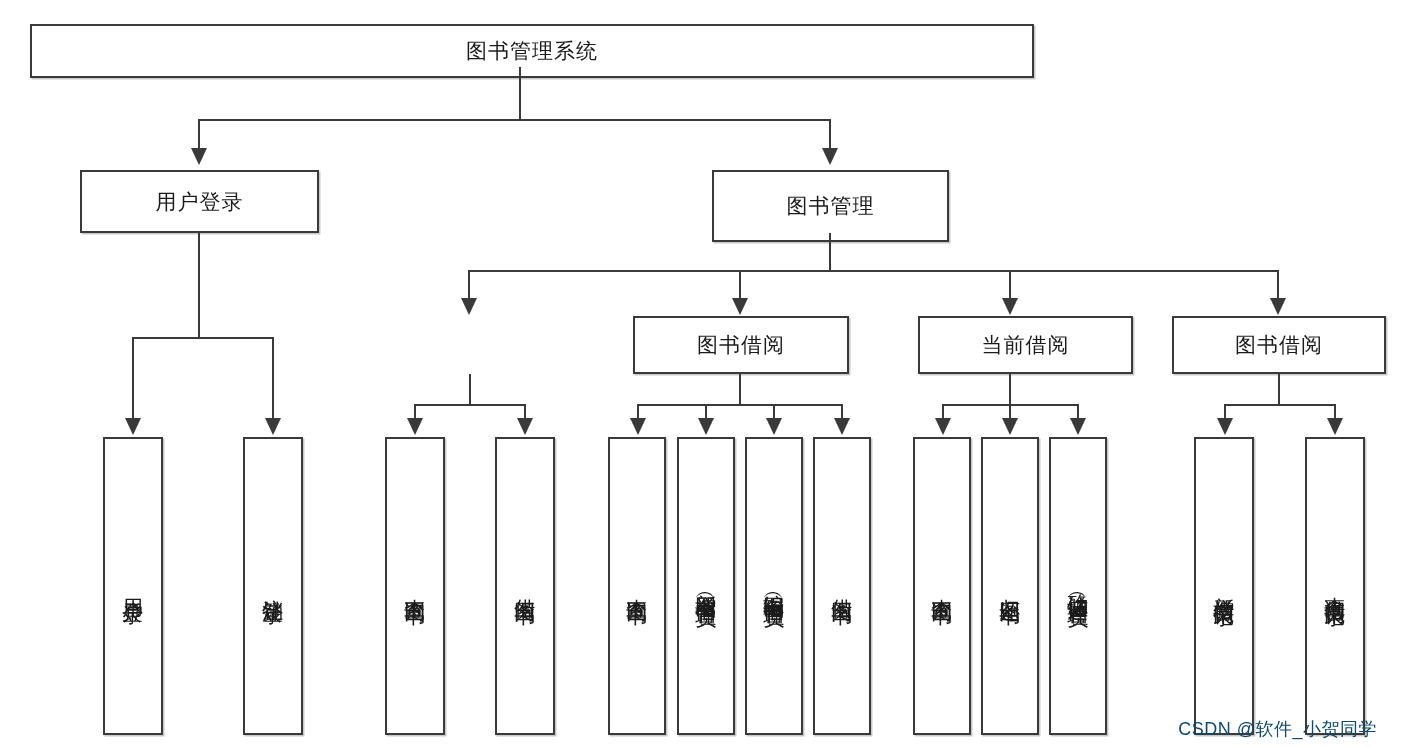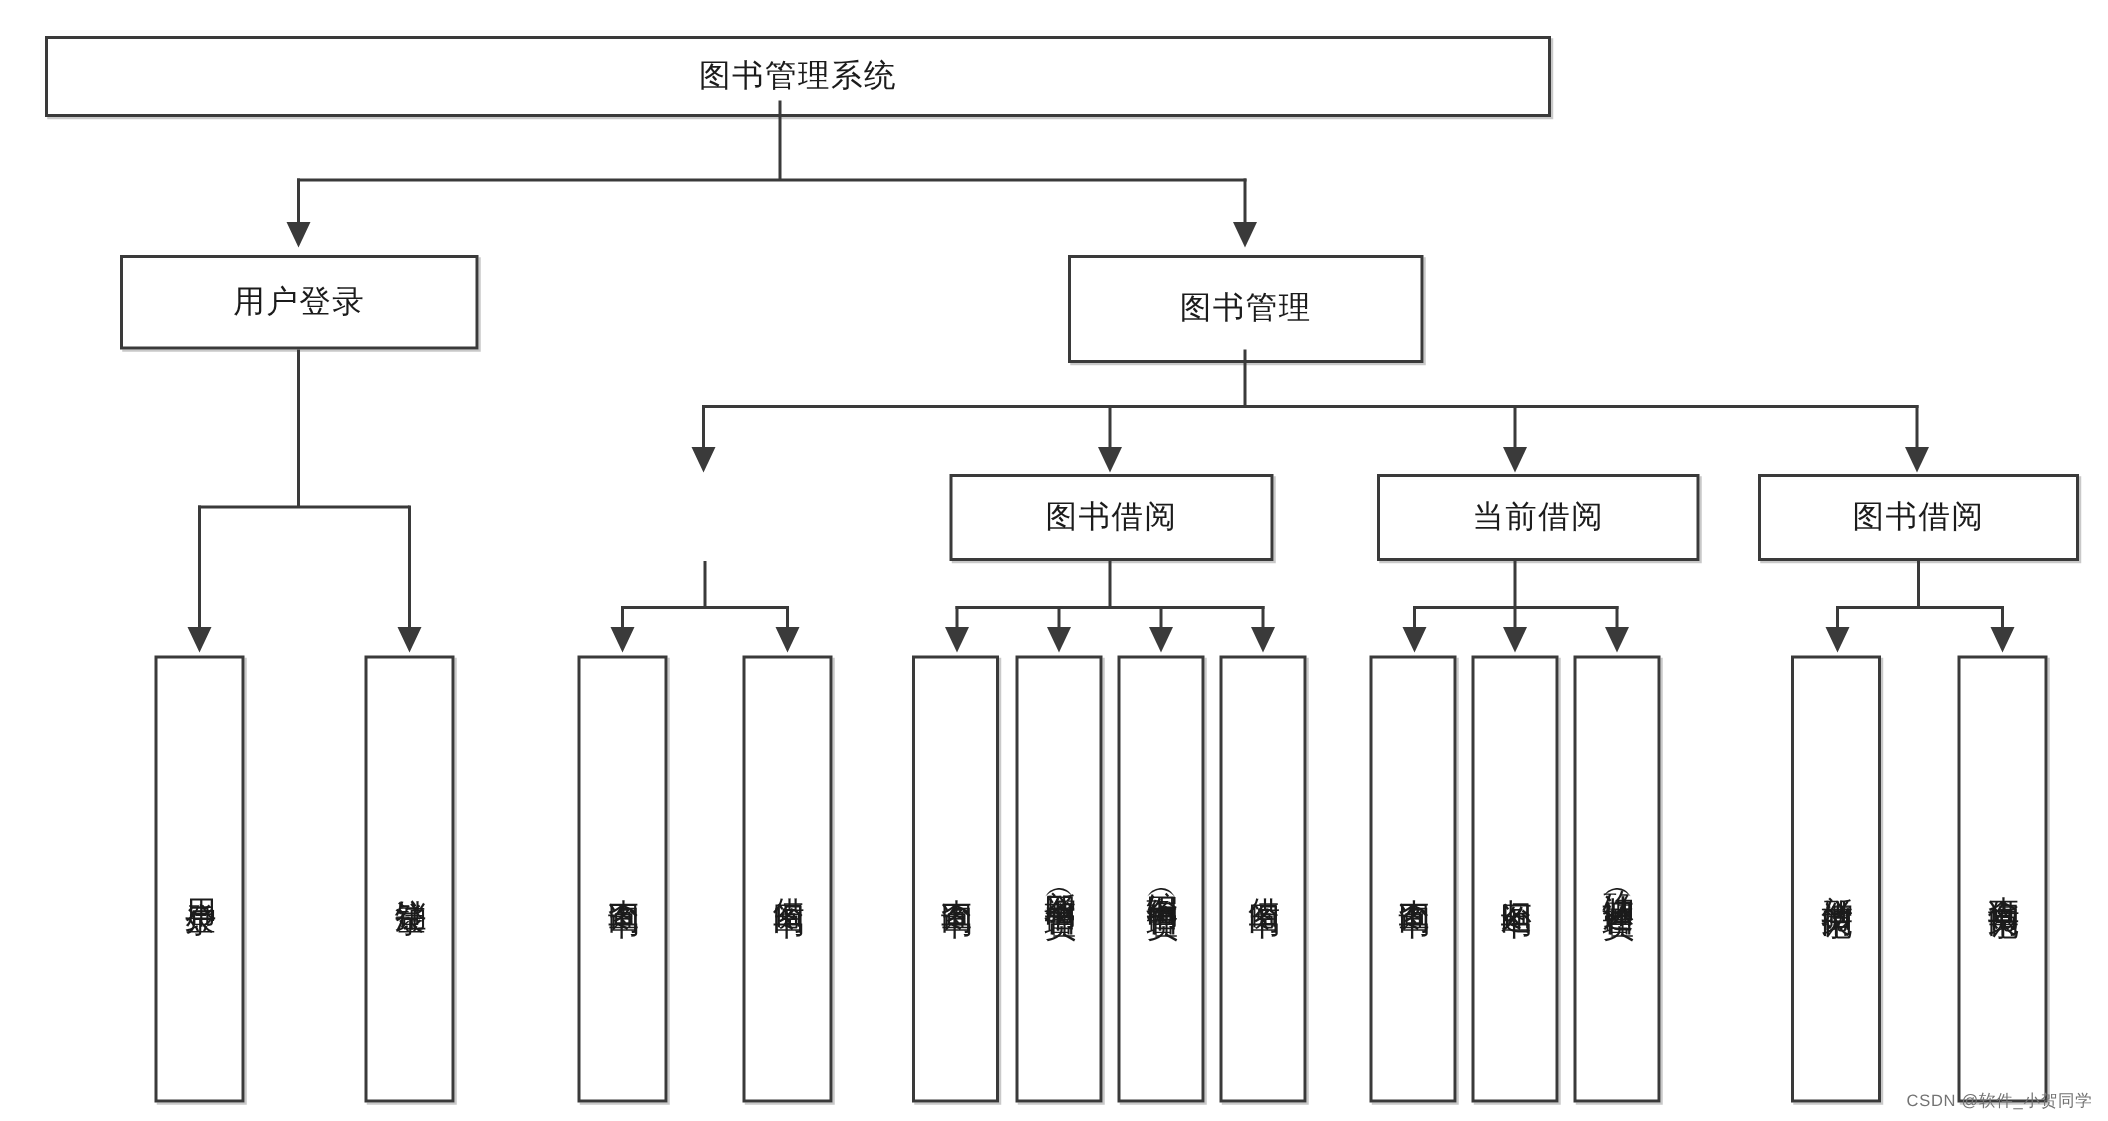--- a/index.html
+++ b/index.html
@@ -65,24 +65,24 @@
     position: absolute;
     width: 0;
     height: 0;
     border-left: 8px solid transparent;
     border-right: 8px solid transparent;
     border-top: 17px solid #3a3a3a;
   }
   
   #watermark {
     position: absolute;
-    right: 10px;
+    right: 28px;
     bottom: 6px;
-    font-size: 11px;
-    color: #737373;
+    font-size: 18px;
+    color: #0c4a6e;
     white-space: nowrap;
     letter-spacing: 0.5px;
   }
 </style>
 </head>
 <body>
 
 <div id="canvas">
 
   <div class="node node-h" style="left:18px; top:24px; width:1004px; height:54px;margin-left:12px;">

